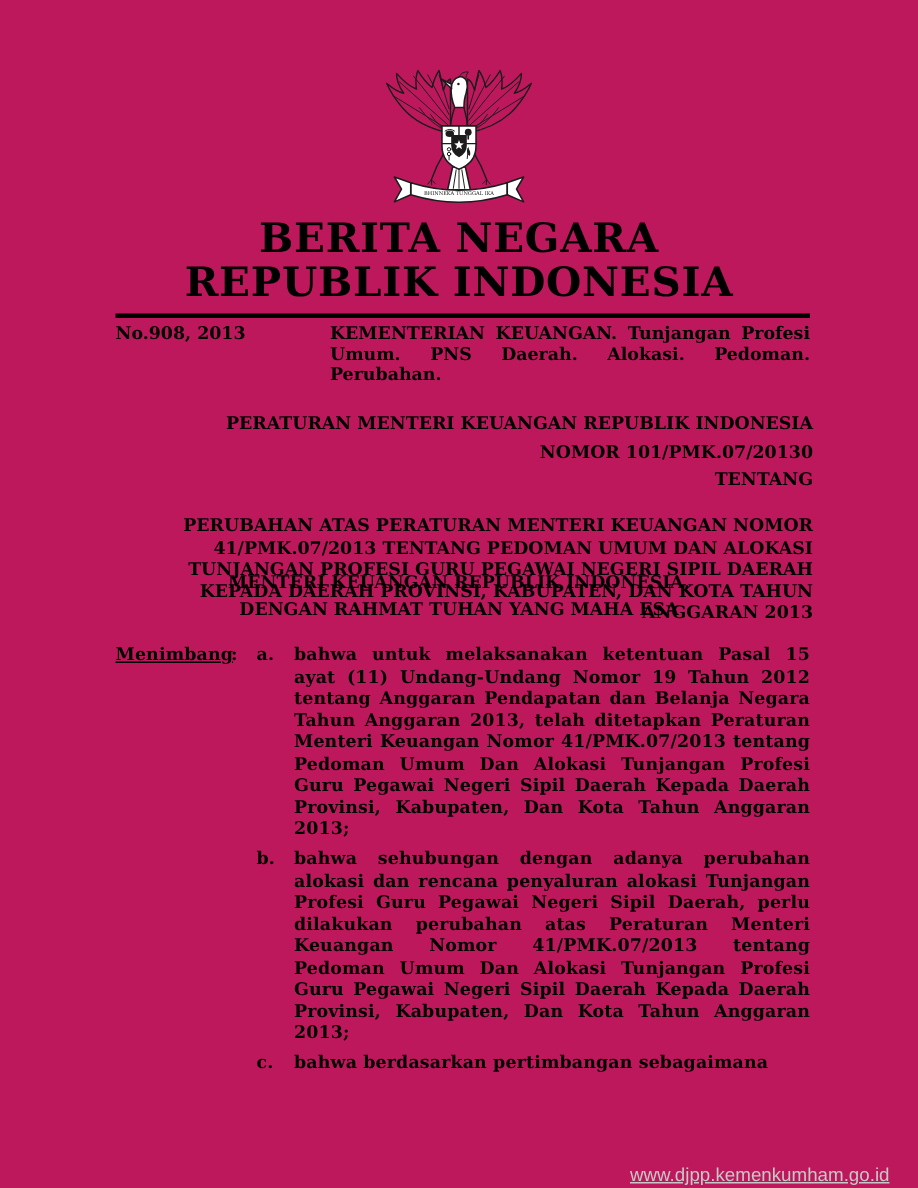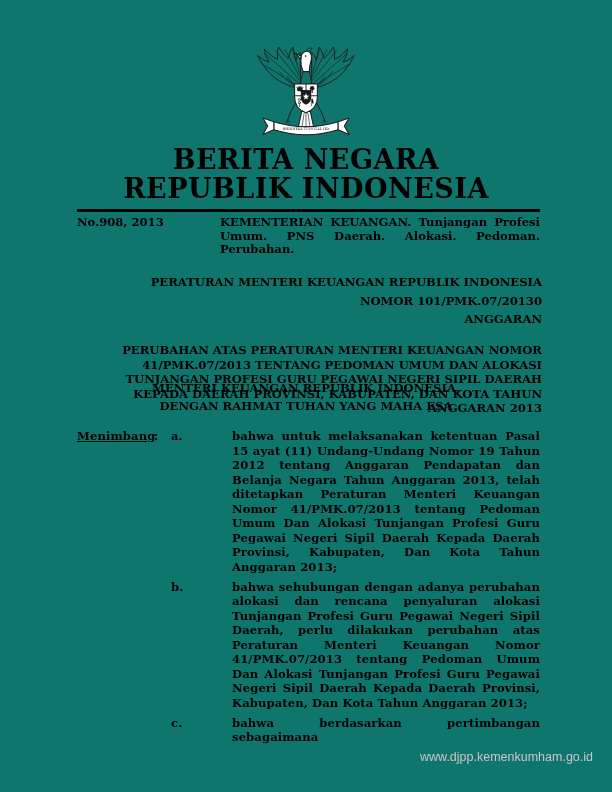--- a/index.html
+++ b/index.html
@@ -1,20 +1,20 @@
 <!DOCTYPE html>
 <html><head>
 <meta charset="utf-8">
 <style>
   html, body { margin: 0; padding: 0; background: #ffffff; }
   .page {
     position: relative;
     width: 612px;
     height: 792px;
-    background: #0f766e;
+    background: #be185d;
     overflow: hidden;
     font-family: "DejaVu Serif", "Liberation Serif", serif;
     color: #000000;
   }
 
   .emblem {
     position: absolute;
     top: 44px;
     left: 50%;
     transform: translateX(-50%);
@@ -90,29 +90,30 @@
     font-weight: 700;
     font-size: 11.6px;
     line-height: 14.5px;
     letter-spacing: 0.1px;
   }
   .c-label { width: 77px; flex: none; text-decoration: underline; }
   .c-colon { width: 17px; flex: none; }
   .c-items { flex: 1; }
   .c-item { display: flex; margin-bottom: 5.5px; }
   .c-letter { width: 25px; flex: none; }
-  .c-text { flex: 1; text-align: justify; margin-left: 36px; }
+  .c-text { flex: 1; text-align: justify; }
 
   .footer-watermark {
     position: absolute;
     right: 19px;
-    bottom: 28px;
+    bottom: 2px;
     font-family: "Liberation Sans", "DejaVu Sans", sans-serif;
     font-size: 12.5px;
     color: #c7c7c7;
+    text-decoration: underline;
   }
 
   svg .ln { fill: none; stroke: #1c1c1c; stroke-width: 1; stroke-linecap: round; stroke-linejoin: round; }
   svg .ln-thin { fill: none; stroke: #1c1c1c; stroke-width: 0.7; stroke-linecap: round; }
   svg .solid { fill: #1c1c1c; stroke: none; }
   svg .white { fill: #ffffff; stroke: #1c1c1c; stroke-width: 1.1; stroke-linejoin: round; }
 </style>
 </head>
 <body>
 
@@ -171,21 +172,21 @@
   <div class="rule"></div>
 
   <div class="gz-header">
     <div class="gz-issue">No.908, 2013</div>
     <div class="gz-abstract">KEMENTERIAN KEUANGAN. Tunjangan Profesi Umum. PNS Daerah. Alokasi. Pedoman. Perubahan.</div>
   </div>
 
   <div class="reg-head">
     <div class="reg-line">PERATURAN MENTERI KEUANGAN REPUBLIK INDONESIA</div>
     <div class="reg-line">NOMOR 101/PMK.07/20130</div>
-    <div class="reg-line">ANGGARAN</div>
+    <div class="reg-line">TENTANG</div>
     <div class="reg-subject">PERUBAHAN ATAS PERATURAN MENTERI KEUANGAN NOMOR 41/PMK.07/2013 TENTANG PEDOMAN UMUM DAN ALOKASI TUNJANGAN PROFESI GURU PEGAWAI NEGERI SIPIL DAERAH KEPADA DAERAH PROVINSI, KABUPATEN, DAN KOTA TAHUN ANGGARAN 2013</div>
   </div>
 
   <div class="invocation">
     <div>MENTERI KEUANGAN REPUBLIK INDONESIA,</div>
     <div>DENGAN RAHMAT TUHAN YANG MAHA ESA</div>
   </div>
 
   <div class="considering">
     <div class="c-label">Menimbang</div>

